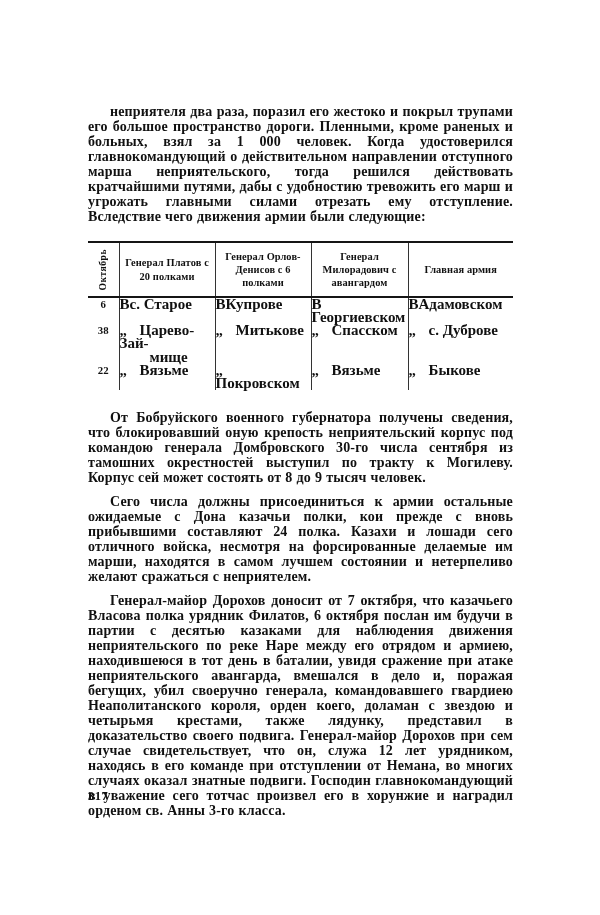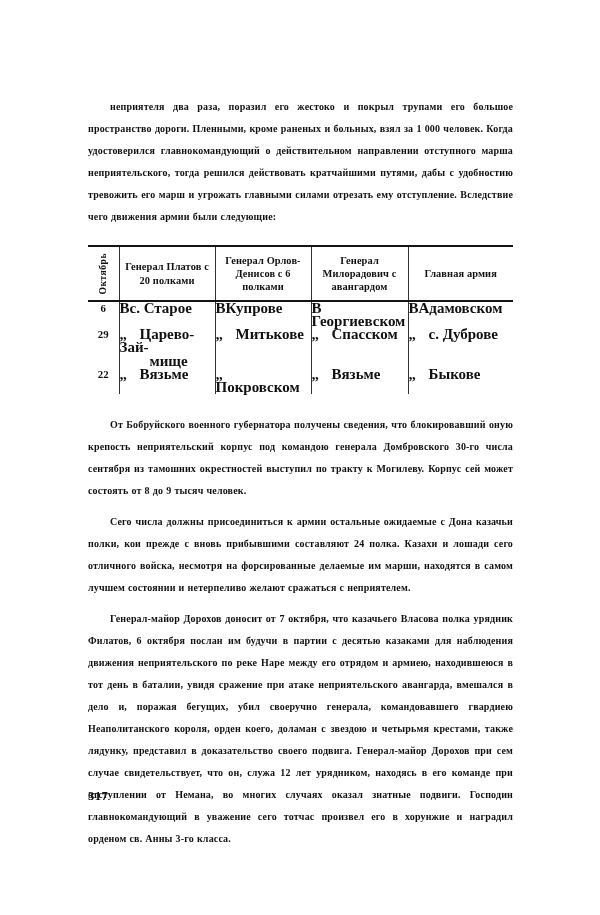--- a/index.html
+++ b/index.html
@@ -17,23 +17,23 @@
   }
 
   #page {
     position: absolute;
     left: 88px;
     top: 96px;
     width: 425px;
   }
 
   p.body-par {
-    margin: 0 0 0 0;
-    font-size: 10px;
-    line-height: 22px;
+    margin: 8px 0 0 0;
+    font-size: 14px;
+    line-height: 15px;
     text-align: justify;
     text-indent: 22px;
     letter-spacing: 0.16px;
     word-spacing: 0.4px;
     font-weight: 600;
     -webkit-font-smoothing: none;
   }
   p.body-par + p.body-par { margin-top: 9px; }
 
   
@@ -158,21 +158,21 @@
       </thead>
       <tbody>
         <tr>
           <td class="datecell">6</td>
           <td class="cell sep"><span class="dit">В</span><span class="txt">с. Старое</span></td>
           <td class="cell sep"><span class="dit">В</span><span class="txt">Купрове</span></td>
           <td class="cell sep"><span class="dit">В</span><span class="txt">Георгиевском</span></td>
           <td class="cell sep"><span class="dit">В</span><span class="txt">Адамовском</span></td>
         </tr>
         <tr class="tall">
-          <td class="datecell">29</td>
+          <td class="datecell">38</td>
           <td class="cell sep"><span class="dit2">„</span><span class="txt">Царево-Зай-</span><span class="sub">мище</span></td>
           <td class="cell sep"><span class="dit2">„</span><span class="txt">Митькове</span></td>
           <td class="cell sep"><span class="dit2">„</span><span class="txt">Спасском</span></td>
           <td class="cell sep"><span class="dit2">„</span><span class="txt">с. Дуброве</span></td>
         </tr>
         <tr>
           <td class="datecell">22</td>
           <td class="cell sep"><span class="dit2">„</span><span class="txt">Вязьме</span></td>
           <td class="cell sep"><span class="dit2">„</span><span class="txt">Покровском</span></td>
           <td class="cell sep"><span class="dit2">„</span><span class="txt">Вязьме</span></td>

